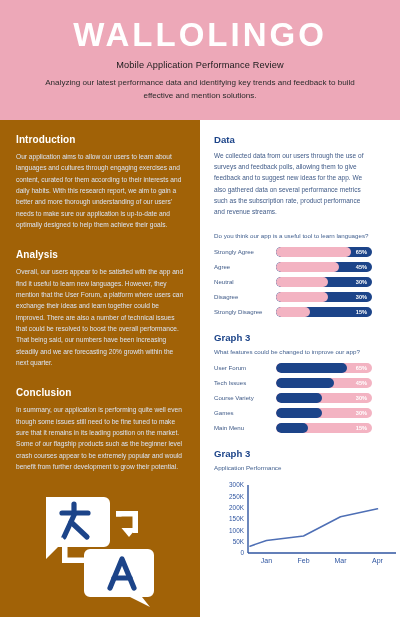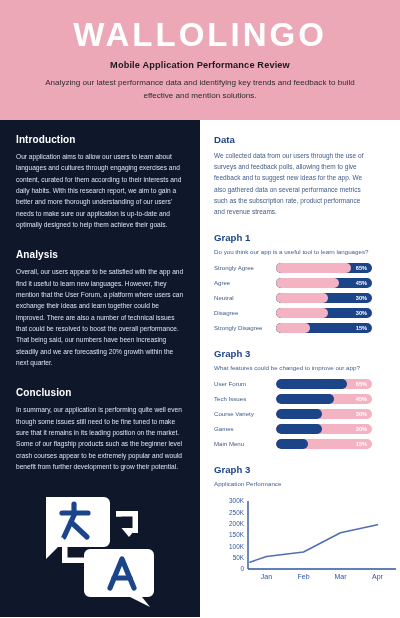--- a/index.html
+++ b/index.html
@@ -33,21 +33,21 @@
     font-size: 33px;
     font-weight: 700;
     letter-spacing: 3.0px;
     line-height: 1;
     margin-bottom: 9px;
     text-align: center;
   }
   .subtitle {
     color: #1a1a1a;
     font-size: 9.2px;
-    font-weight: 700;
+    font-weight: 400;
     letter-spacing: 0.15px;
     margin-bottom: 7px;
     text-align: center;
   }
   .tagline {
     color: #2b2b2b;
     font-size: 8.1px;
     line-height: 1.55;
     text-align: center;
     font-weight: 400;
@@ -56,21 +56,21 @@
 
   
   .body {
     flex: 1 1 auto;
     display: flex;
     min-height: 0;
   }
   .col-left {
     width: 200px;
     flex: 0 0 200px;
-    background: #0f172a;
+    background: #a16207;
     display: flex;
     flex-direction: column;
     padding: 14px 16px 0 16px;
   }
   .col-right {
     width: 200px;
     flex: 0 0 200px;
     background: #ffffff;
     padding: 14px 28px 0 14px;
     display: flex;
@@ -250,21 +250,20 @@
     </div>
 
     <div class="col-right">
 
       <div class="r-blk">
         <div class="r-head">Data</div>
         <div class="r-body">We collected data from our users through the use of surveys and feedback polls, allowing them to give feedback and to suggest new ideas for the app. We also gathered data on several performance metrics such as the subscription rate, product performance and revenue streams.</div>
       </div>
 
       <div class="r-blk">
-        <div class="r-head">Graph 1</div>
         <div class="r-sub">Do you think our app is a useful tool to learn languages?</div>
         <div class="bars g1" id="graph1-bars">
             <div class="bar-row">
               <div class="bar-label">Strongly Agree</div>
               <div class="bar-track">
                 <div class="bar-fill" style="width: 78%;"></div>
                 <div class="bar-pct">65%</div>
               </div>
             </div>
             <div class="bar-row">

